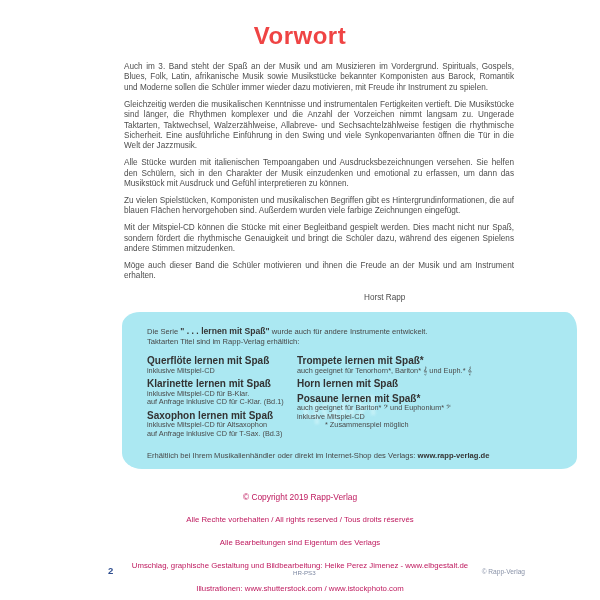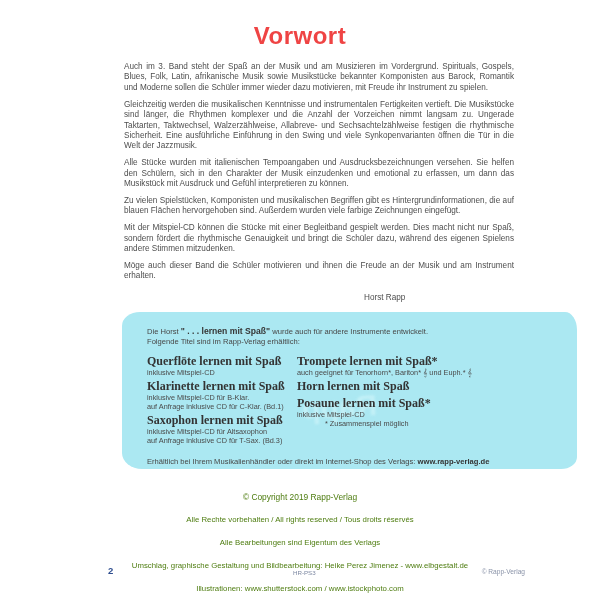--- a/index.html
+++ b/index.html
@@ -29,29 +29,29 @@
     position:absolute;left:180px;top:78px;font-size:30px;font-weight:bold;
     color:#c7f2f8;transform:scaleX(-1) rotate(3deg);filter:blur(1px);
     opacity:0.85;pointer-events:none;
   }
   .box-intro{font-size:7.6px;line-height:1.3;position:relative;}
   .box-intro .bold-seg{font-weight:bold;font-size:8.6px;color:#353535;}
   .box-columns{display:flex;margin-top:8px;position:relative;}
   .col-left{width:150px;flex:0 0 150px;}
   .col-right{flex:1;}
   .box-item{margin-bottom:3px;}
-  .box-item .item-title{font-size:12px;font-weight:bold;color:#333333;line-height:1.15;font-family:Liberation Serif, serif;}
+  .box-item .item-title{font-size:10px;font-weight:bold;color:#333333;line-height:1.15;}
   .box-item .item-line{font-size:7.3px;line-height:1.18;color:#4a4a4a;}
   .box-item .item-line.indent{padding-left:28px;}
   .clefline{font-family:"Liberation Sans","DejaVu Sans",sans-serif;}
   .box-footer{margin-top:9px;font-size:7.6px;position:relative;}
   .box-footer .url{font-weight:bold;color:#353535;}
 
   .copyright{
-    position:absolute;top:492px;left:0;width:600px;text-align:center;color:#4d7c0f;
+    position:absolute;top:492px;left:0;width:600px;text-align:center;color:#be185d;
   }
   .copyright .c-line1{font-size:8.4px;margin-bottom:13px;}
   .copyright .c-line{font-size:7.8px;line-height:1.4;margin-top:12px;}
 
   .page-footer{
     position:absolute;top:565px;left:108px;width:417px;height:14px;
   }
   .page-num{position:absolute;left:0;top:0;font-size:9.5px;font-weight:bold;color:#2e4d8f;}
   .book-code{position:absolute;left:185px;top:4px;font-size:6.2px;color:#7d88a2;}
   .pub-mark{position:absolute;right:0;top:3px;font-size:6.6px;color:#8a93a8;}
@@ -70,25 +70,25 @@
     <p>Zu vielen Spielstücken, Komponisten und musikalischen Begriffen gibt es Hintergrundinformationen, die auf blauen Flächen hervorgehoben sind. Außerdem wurden viele farbige Zeichnungen eingefügt.</p>
     <p>Mit der Mitspiel-CD können die Stücke mit einer Begleitband gespielt werden. Dies macht nicht nur Spaß, sondern fördert die rhythmische Genauigkeit und bringt die Schüler dazu, während des eigenen Spielens andere Stimmen mitzudenken.</p>
     <p>Möge auch dieser Band die Schüler motivieren und ihnen die Freude an der Musik und am Instrument erhalten.</p>
     <div class="signature">Horst Rapp</div>
   </div>
 
   <div class="series-box">
     <div class="ghost">Rapp</div>
 
     <div class="box-intro">
-      <span>Die Horst</span>
+      <span>Die Serie</span>
       <span class="bold-seg">" . . . lernen mit Spaß"</span>
       <span>wurde auch für andere Instrumente entwickelt.</span>
       <br>
-      <span>Folgende Titel sind im Rapp-Verlag erhältlich:</span>
+      <span>Taktarten Titel sind im Rapp-Verlag erhältlich:</span>
     </div>
 
     <div class="box-columns">
       <div class="col-left">
         <div class="box-item">
           <div class="item-title">Querflöte lernen mit Spaß</div>
           <div class="item-line">inklusive Mitspiel-CD</div>
         </div>
         <div class="box-item">
           <div class="item-title">Klarinette lernen mit Spaß</div>
@@ -104,20 +104,21 @@
       <div class="col-right">
         <div class="box-item">
           <div class="item-title">Trompete lernen mit Spaß*</div>
           <div class="item-line clefline">auch geeignet für Tenorhorn*, Bariton* 𝄞 und Euph.* 𝄞</div>
         </div>
         <div class="box-item">
           <div class="item-title">Horn lernen mit Spaß</div>
         </div>
         <div class="box-item">
           <div class="item-title">Posaune lernen mit Spaß*</div>
+          <div class="item-line clefline">auch geeignet für Bariton* 𝄢 und Euphonium* 𝄢</div>
           <div class="item-line">inklusive Mitspiel-CD</div>
           <div class="item-line indent">* Zusammenspiel möglich</div>
         </div>
       </div>
     </div>
 
     <div class="box-footer">
       <span>Erhältlich bei Ihrem Musikalienhändler oder direkt im Internet-Shop des Verlags:</span>
       <span class="url">www.rapp-verlag.de</span>
     </div>

